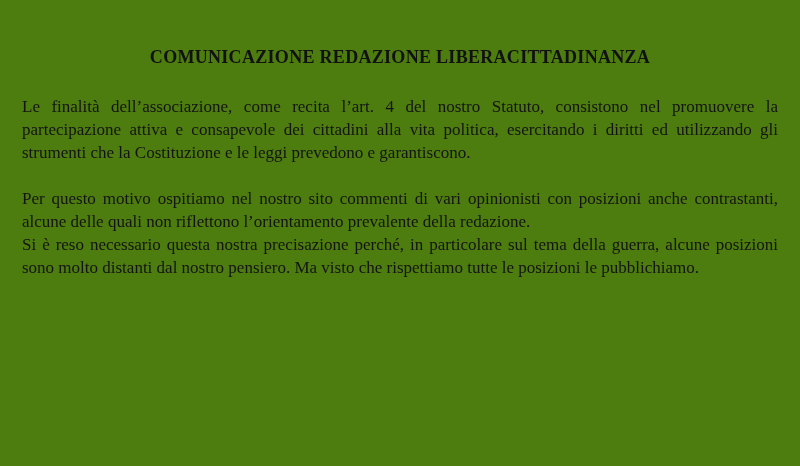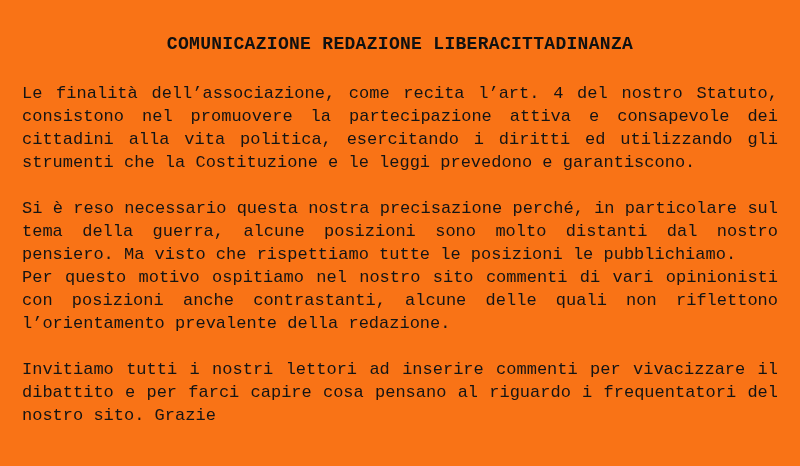--- a/index.html
+++ b/index.html
@@ -4,26 +4,26 @@
 <style>
   html, body {
     margin: 0;
     padding: 0;
     background: #ffffff;
   }
   .page {
     position: relative;
     width: 800px;
     height: 466px;
-    background: #f97316;
+    background: #4d7c0f;
     overflow: hidden;
-    font-family: Liberation Mono, monospace;
+    font-family: Liberation Serif, serif;
     color: #141414;
     box-sizing: border-box;
-    padding-top: 33px;
+    padding-top: 46px;
   }
   .title {
     margin: 0;
     text-align: center;
     font-size: 18px;
     line-height: 23px;
     font-weight: bold;
     letter-spacing: 0.3px;
     color: #111111;
   }
@@ -44,22 +44,19 @@
 <div class="page">
   <h1 class="title">COMUNICAZIONE REDAZIONE LIBERACITTADINANZA</h1>
 
   <div class="doc-body">
 
     <div class="block">
       <p>Le finalità dell’associazione, come recita l’art. 4 del nostro Statuto, consistono nel promuovere la partecipazione attiva e consapevole dei cittadini alla vita politica, esercitando i diritti ed utilizzando gli strumenti che la Costituzione e le leggi prevedono e garantiscono.</p>
     </div>
 
     <div class="block">
+      <p>Per questo motivo ospitiamo nel nostro sito commenti di vari opinionisti con posizioni anche contrastanti, alcune delle quali  non riflettono l’orientamento prevalente della redazione.</p>
       <p>Si è reso necessario questa nostra precisazione perché, in particolare sul tema della guerra, alcune posizioni sono  molto distanti dal nostro pensiero. Ma visto che rispettiamo tutte le posizioni le pubblichiamo.</p>
-      <p>Per questo motivo ospitiamo nel nostro sito commenti di vari opinionisti con posizioni anche contrastanti, alcune delle quali  non riflettono l’orientamento prevalente della redazione.</p>
     </div>
 
-    <div class="block">
-      <p>Invitiamo tutti i nostri lettori ad inserire commenti per vivacizzare il dibattito e per farci capire cosa pensano al riguardo i frequentatori del nostro sito. Grazie</p>
-    </div>
 
   </div>
 </div>
 
 </body></html>

